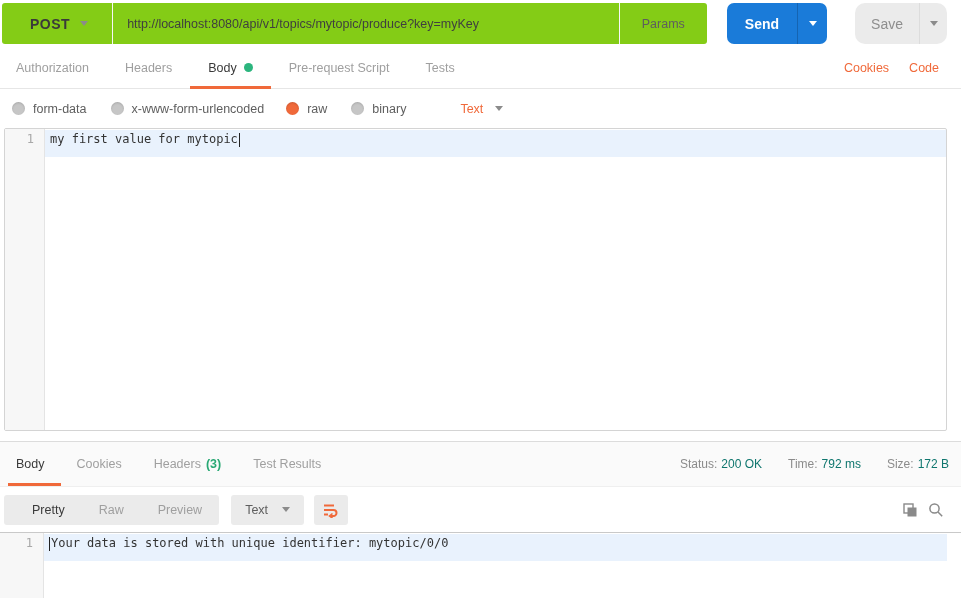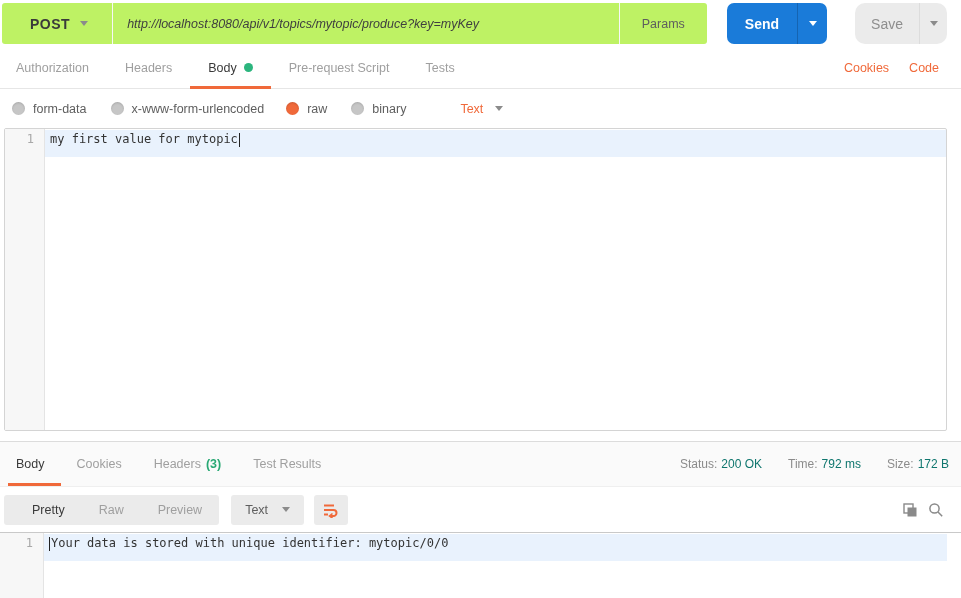--- a/index.html
+++ b/index.html
@@ -1,25 +1,25 @@
 <!DOCTYPE html>
 <html><head>
 <meta charset="utf-8">
 <style>
   * { margin:0; padding:0; box-sizing:border-box; }
   html,body { width:961px; height:598px; background:#fff; overflow:hidden; }
   body { font-family:"Liberation Sans", sans-serif; color:#3d3d3d; font-size:12.5px; }
 
   
   .topbar { display:flex; align-items:stretch; height:47px; padding:3px 14px 3px 2px; }
-  .url-composite { display:flex; flex:1; background:#bef264; border-radius:3px; overflow:hidden; }
+  .url-composite { display:flex; flex:1; background:#84cc16; border-radius:3px; overflow:hidden; }
   .method-box { display:flex; align-items:center; gap:10px; padding:0 24px 0 28px; cursor:pointer; }
   .method-label { font-weight:700; font-size:14px; color:#3a3a3a; letter-spacing:0.5px; }
   .vdiv { width:1px; background:#f7f7f7; margin:0; }
-  .url-input { flex:1; border:none; outline:none; background:transparent; padding:11px 14px; font-size:12.5px; color:#3f3f3f; font-family:"Liberation Sans", sans-serif;font-style:italic; }
+  .url-input { flex:1; border:none; outline:none; background:transparent; padding:11px 14px; font-size:12.5px; color:#3f3f3f; font-family:"Liberation Sans", sans-serif; }
   .params-btn { display:flex; align-items:center; padding:16px 22px; color:#5e5e5e; cursor:pointer; }
   .caret { width:0; height:0; border-left:4px solid transparent; border-right:4px solid transparent; border-top:5px solid #8b8b8b; display:inline-block; }
   .send-split { display:flex; margin-left:20px; border-radius:7px; overflow:hidden; }
   .send-main { background:#1a7bd9; color:#fff; font-size:14px; font-weight:600; border:none; padding:0 18px; display:flex; align-items:center; cursor:pointer; }
   .send-caret-part { background:#1a7bd9; border-left:1px solid rgba(0,0,0,0.18); width:30px; display:flex; align-items:center; justify-content:center; cursor:pointer; }
   .send-caret-part .caret { border-top-color:#fff; }
   .save-split { display:flex; margin-left:28px; border-radius:10px; overflow:hidden; background:#ebebeb; }
   .save-main { background:transparent; color:#8e8e8e; font-size:14px; border:none; padding:0 16px; display:flex; align-items:center; cursor:pointer; }
   .save-caret-part { border-left:1px solid #dcdcdc; width:28px; display:flex; align-items:center; justify-content:center; cursor:pointer; }
 

